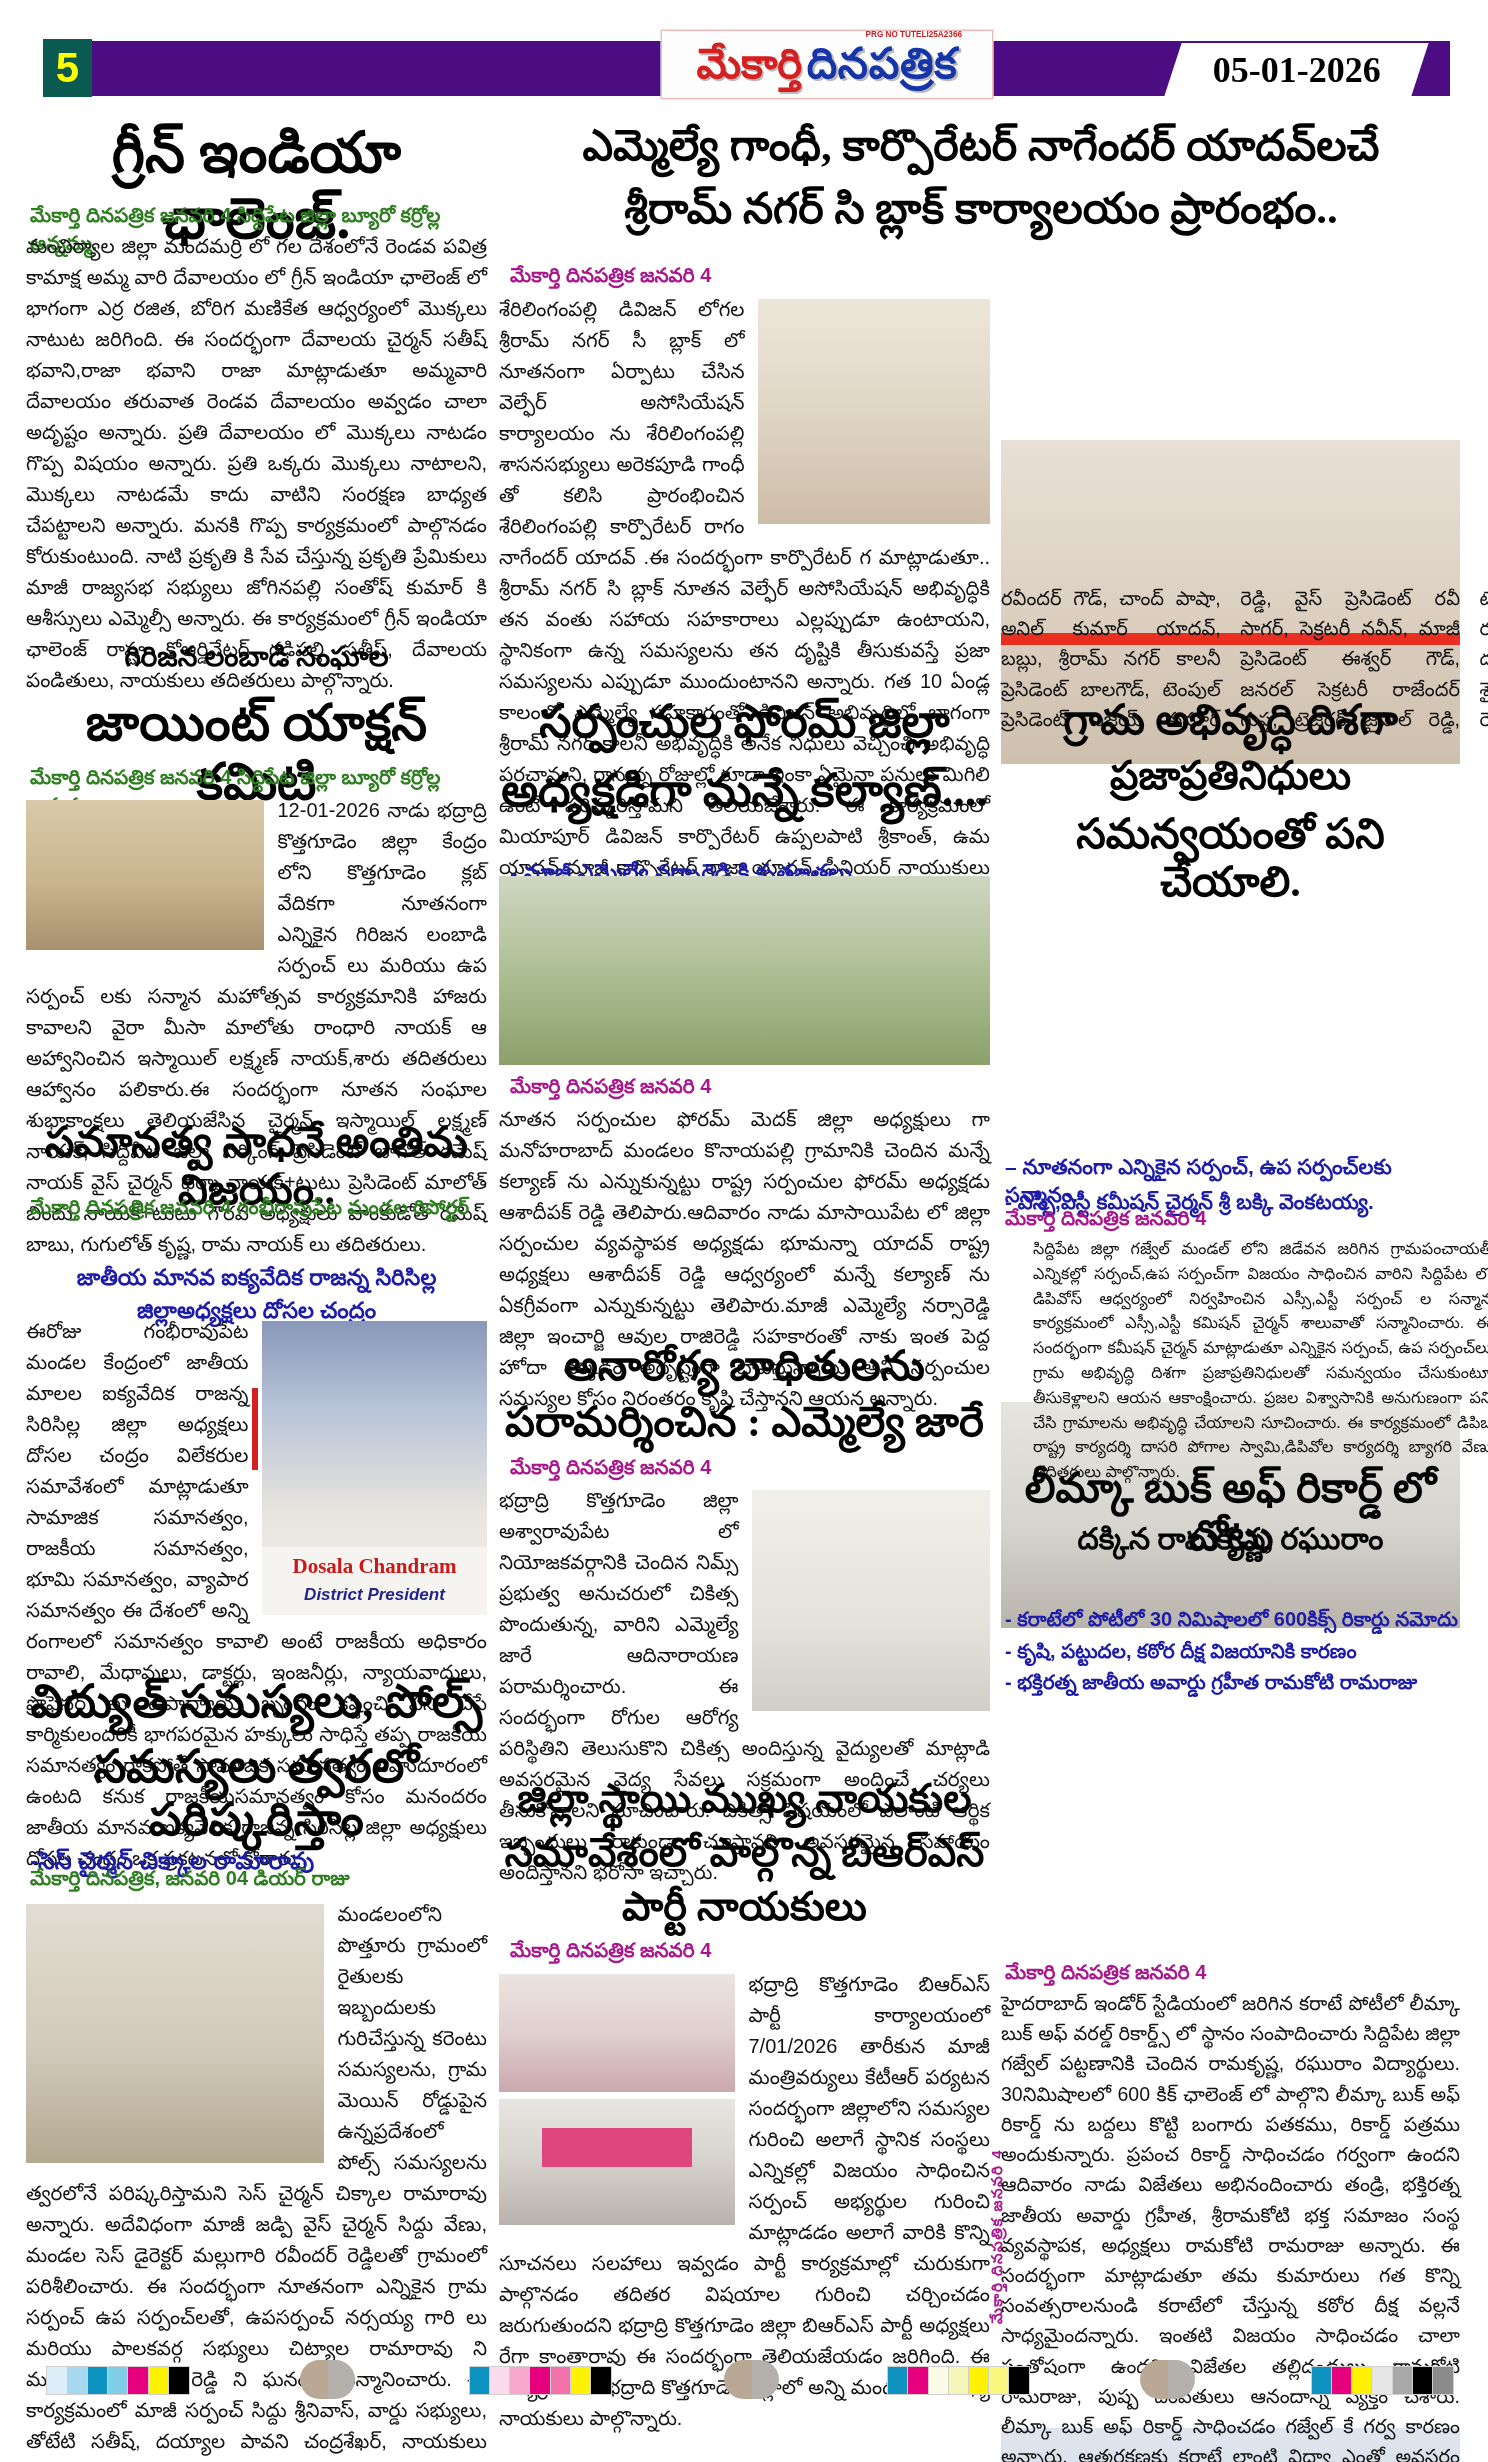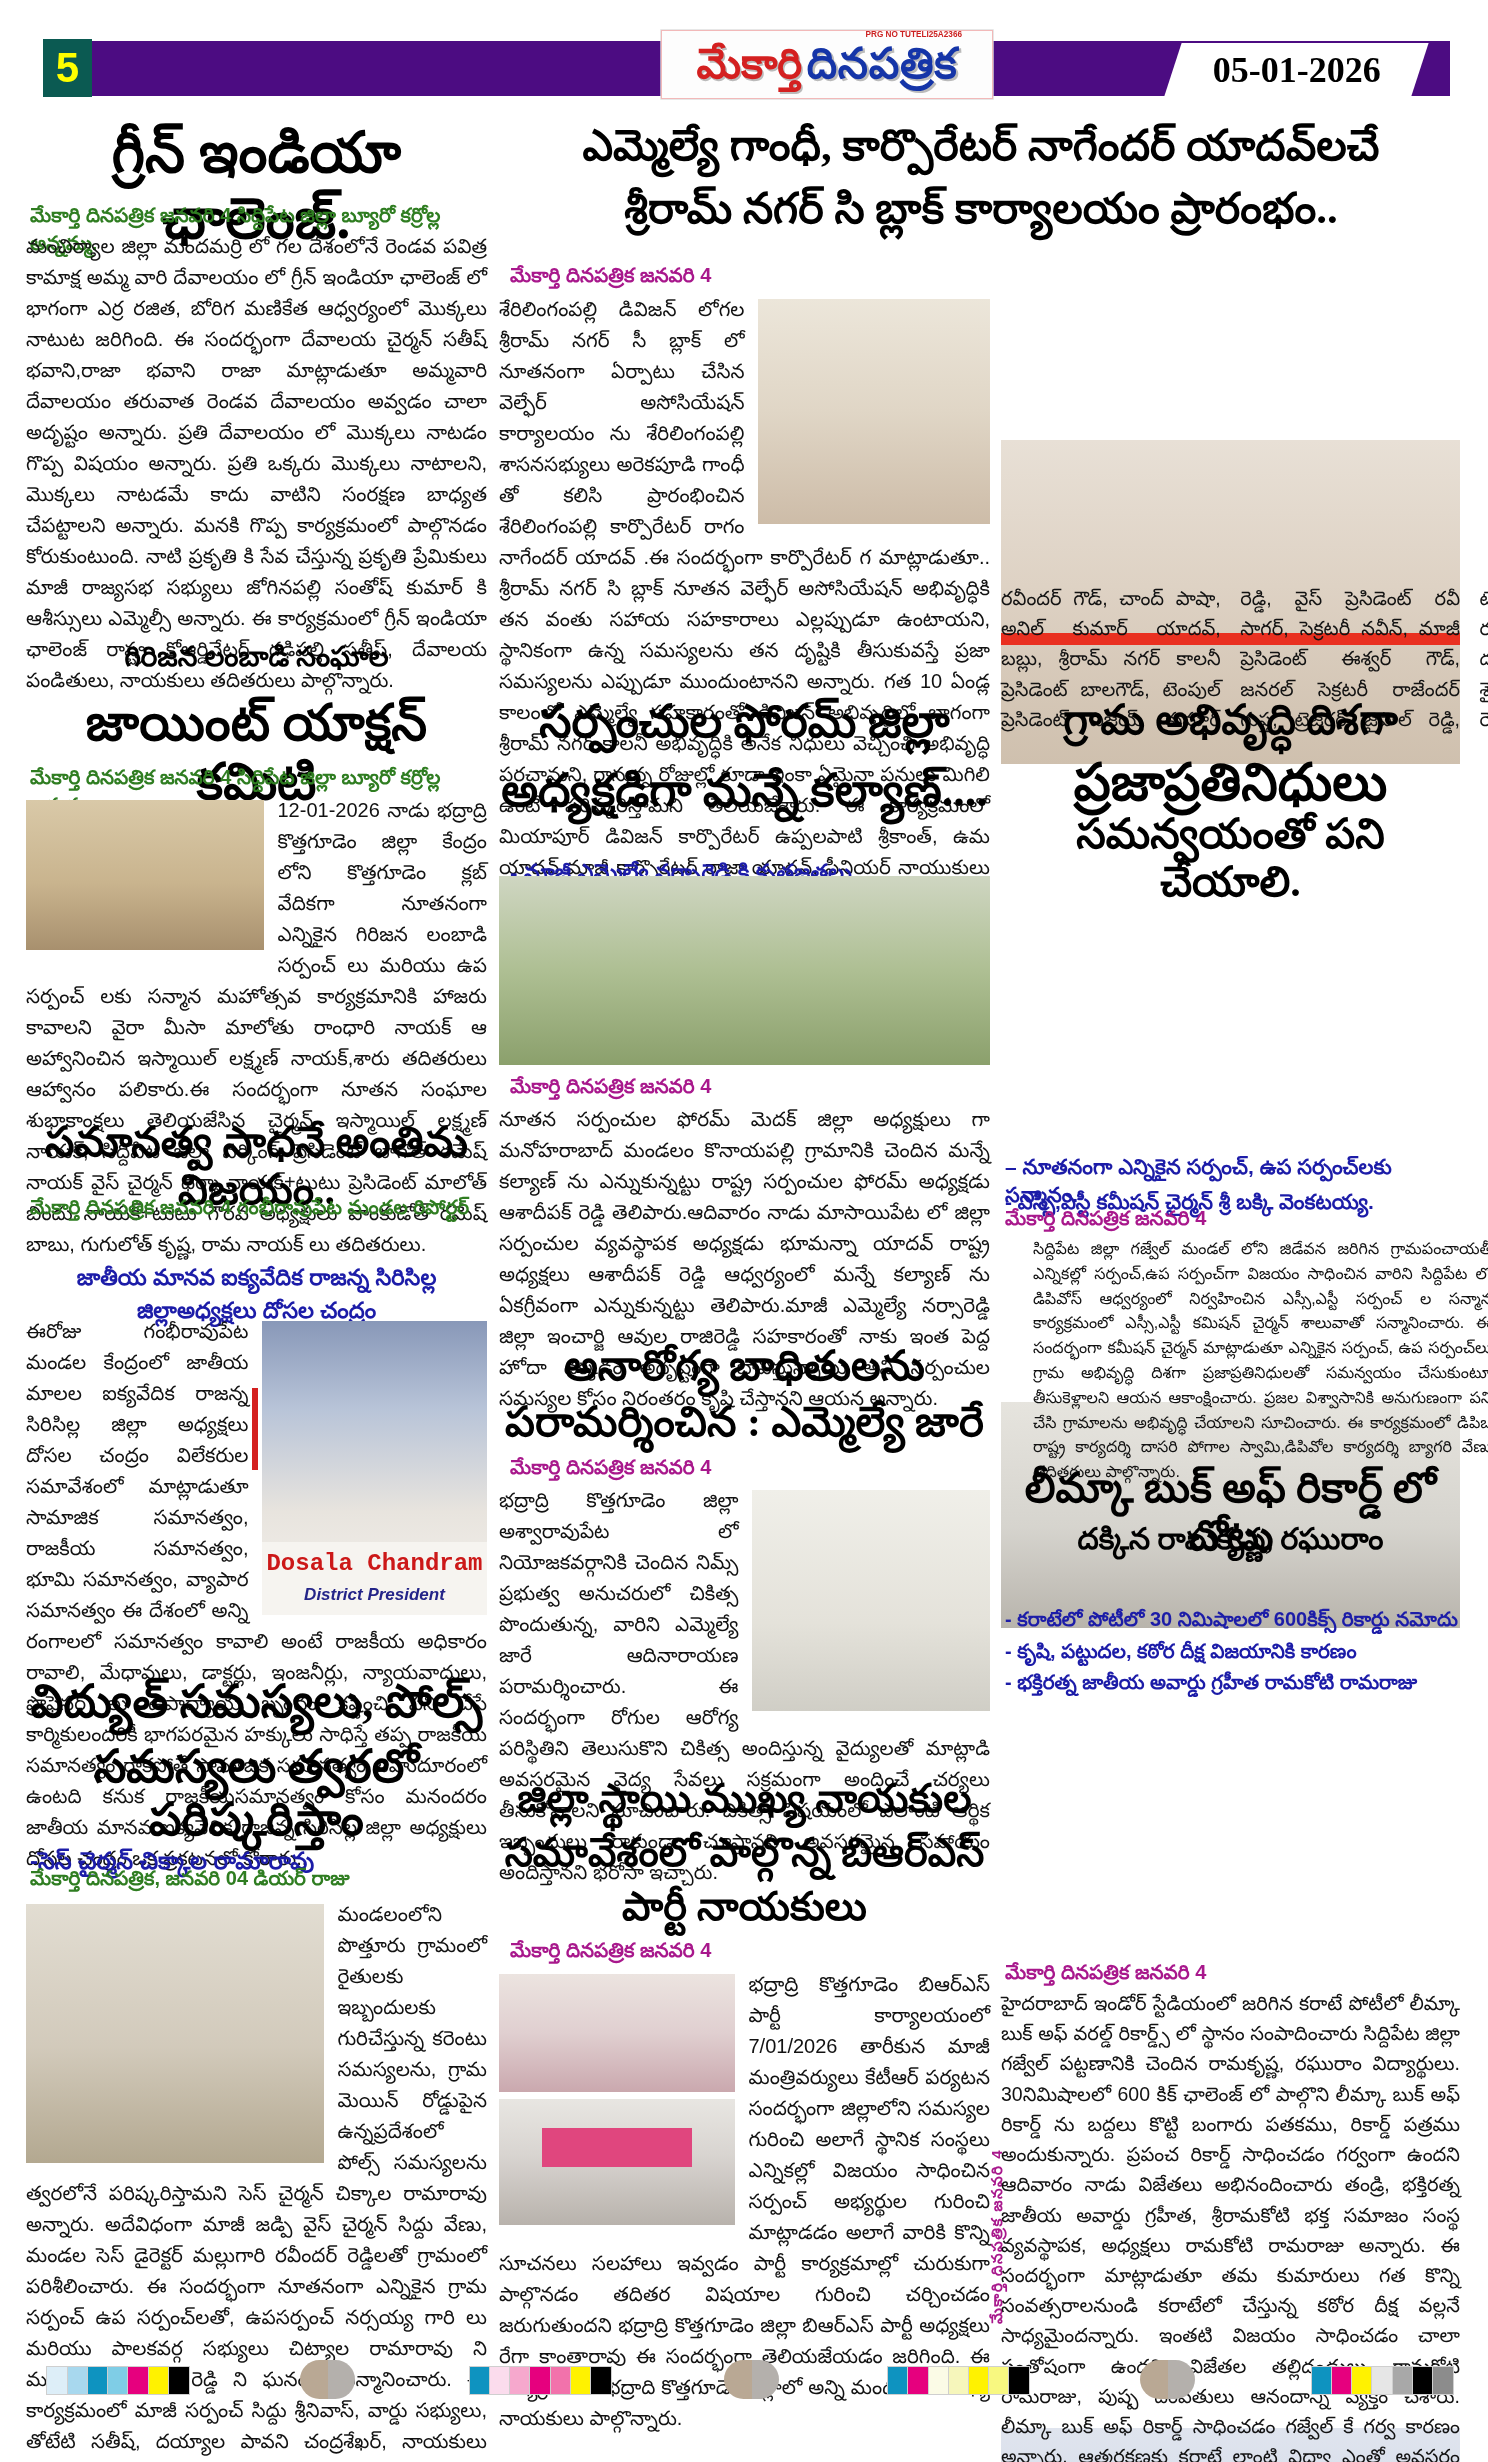--- a/index.html
+++ b/index.html
@@ -44,21 +44,21 @@
   .ph-hospital    { background:linear-gradient(180deg,#f0efe9 0%,#e4e2da 60%,#d0cec6 100%); }
   .ph-village     { background:linear-gradient(180deg,#e2ddd2 0%,#d2cabb 55%,#b3a890 100%); }
   .ph-pinkgroup   { background:linear-gradient(180deg,#ece4e0 0%,#e0cfd0 50%,#caa8ae 100%); }
   .ph-dais        { background:linear-gradient(180deg,#e8e6e2 0%,#d8d4d0 45%,#b8b2ac 100%); }
   .ph-awards      { background:linear-gradient(180deg,#dfe4ee 0%,#d4dae8 50%,#c2c8da 100%); }
   .sign-blue { position:absolute; background:#1c4f8c; color:#fff; font-weight:bold; font-size:9.7px;
                display:flex; align-items:center; justify-content:center; letter-spacing:0.7px; }
   .ribbon-line { position:absolute; left:0; right:0; height:12px; background:#e93020; }
   .pink-banner { position:absolute; background:#e0467e; }
   .caption-strip { position:absolute; left:0; right:0; bottom:0; background:#f6f4f0; text-align:center; padding:3px 0 6px; }
-  .cap-red  { color:#cc1818; font-weight:bold; font-size:24px; font-family:Liberation Mono, monospace; }
+  .cap-red  { color:#cc1818; font-weight:bold; font-size:21px; font-family:Liberation Serif, serif; }
   .cap-blue { color:#242488; font-weight:bold; font-style:italic; font-size:17px; }
   .red-bar { position:absolute; background:#d42020; width:6px; }
 
   .float-r { float:right; margin:4.5px 0 7.5px 13.5px; }
   .float-l { float:left;  margin:4.5px 13.5px 7.5px 0; }
 
   .vertical-cap { writing-mode:vertical-rl; transform:rotate(180deg); color:#a8188c; font-size:15px;
                   font-weight:bold; letter-spacing:1.5px; }
 
   
@@ -173,21 +173,21 @@
 
 <div class="abs photo ph-ribbon" style="left:1001px; top:251px; width:459px; height:324px;">
   <div class="ribbon-line" style="top:193px;"></div>
 </div>
 <div class="abs body-text names-2col" style="left:1001px; top:583px; width:459px; height:174px; font-size:19.5px;">
   <span>రవీందర్ గౌడ్, చాంద్ పాషా, అనిల్ కుమార్ యాదవ్, బబ్లు, శ్రీరామ్ నగర్ కాలనీ ప్రెసిడెంట్ బాలగౌడ్, టెంపుల్ ప్రెసిడెంట్ విజయ్ కుమార్ రెడ్డి, వైస్ ప్రెసిడెంట్ రవీ సాగర్, సెక్రటరీ నవీన్, మాజీ ప్రెసిడెంట్ ఈశ్వర్ గౌడ్, జనరల్ సెక్రటరీ రాజేందర్ గుప్త, ట్రెజరర్</span>
   <span>జైపాల్ రెడ్డి, టెంపుల్ జనరల్ సెక్రటరీ రంజిత్ సాగర్, అడ్వైజర్స్ దుర్గయ్య, చార్వి, సంజీవ్ రెడ్డి, శైలజ, భూపాల్ రెడ్డి, గోపాల్ రెడ్డి, రాజావి బాబు, కృష్ణ వర్మ, ప్రెసిడెంట్ లచ్చి రాం సాగర్, నవి సైలు కాలనీవాసులు తదితరులు పాల్గొన్నారు.</span>
 </div>
 
 <div class="abs headline" style="left:1001px; top:696px; width:459px; font-size:42px;">గ్రామ అభివృద్ధి దిశగా</div>
-<div class="abs headline" style="left:1001px; top:753px; width:459px; font-size:52px;">ప్రజాప్రతినిధులు</div>
+<div class="abs headline" style="left:1001px; top:753px; width:459px; font-size:40px;">ప్రజాప్రతినిధులు</div>
 <div class="abs headline" style="left:1001px; top:810px; width:459px; font-size:42px;">సమన్వయంతో పని చేయాలి.</div>
 <div class="abs photo ph-bluescarf" style="left:1001px; top:889px; width:459px; height:226px;"></div>
 <div class="abs sub-blue" style="left:1005px; top:1129px; width:455px; font-size:21px;">– నూతనంగా ఎన్నికైన సర్పంచ్, ఉప సర్పంచ్‌లకు సన్మానం.</div>
 <div class="abs sub-blue" style="left:1005px; top:1164px; width:455px; font-size:21px;">- ఎస్సీ,ఎస్టీ కమీషన్ చైర్మన్ శ్రీ బక్కి వెంకటయ్య.</div>
 <div class="abs by-magenta" style="left:1005px; top:1207px; width:455px;">మేకార్తి దినపత్రిక జనవరి 4</div>
 <div class="abs body-text" style="left:1033px; top:1237px; width:459px; height:219px; font-size:16px;">
   <span>సిద్దిపేట జిల్లా గజ్వేల్ మండల్ లోని జిడేవన జరిగిన గ్రామపంచాయతీ ఎన్నికల్లో సర్పంచ్,ఉప సర్పంచ్‌గా విజయం సాధించిన వారిని సిద్దిపేట లో డిపివోస్ ఆధ్వర్యంలో నిర్వహించిన ఎస్సీ,ఎస్టీ సర్పంచ్ ల సన్మాన కార్యక్రమంలో ఎస్సీ,ఎస్టీ కమిషన్ చైర్మన్ శాలువాతో సన్మానించారు. ఈ సందర్భంగా కమీషన్ చైర్మన్ మాట్లాడుతూ ఎన్నికైన సర్పంచ్, ఉప సర్పంచ్‌లు గ్రామ అభివృద్ధి దిశగా ప్రజాప్రతినిధులతో సమన్వయం చేసుకుంటూ తీసుకెళ్లాలని ఆయన ఆకాంక్షించారు. ప్రజల విశ్వాసానికి అనుగుణంగా పని చేసి గ్రామాలను అభివృద్ధి చేయాలని సూచించారు. ఈ కార్యక్రమంలో డిపిఒ రాష్ట్ర కార్యదర్శి దాసరి పోగాల స్వామి,డిపివోల కార్యదర్శి బ్యాగరి వేణు తదితరులు పాల్గొన్నారు.</span>
 </div>
 
 <div class="abs headline" style="left:1001px; top:1464px; width:459px; font-size:42px;">లీమ్కా బుక్ అఫ్ రికార్డ్ లో చోటు</div>

